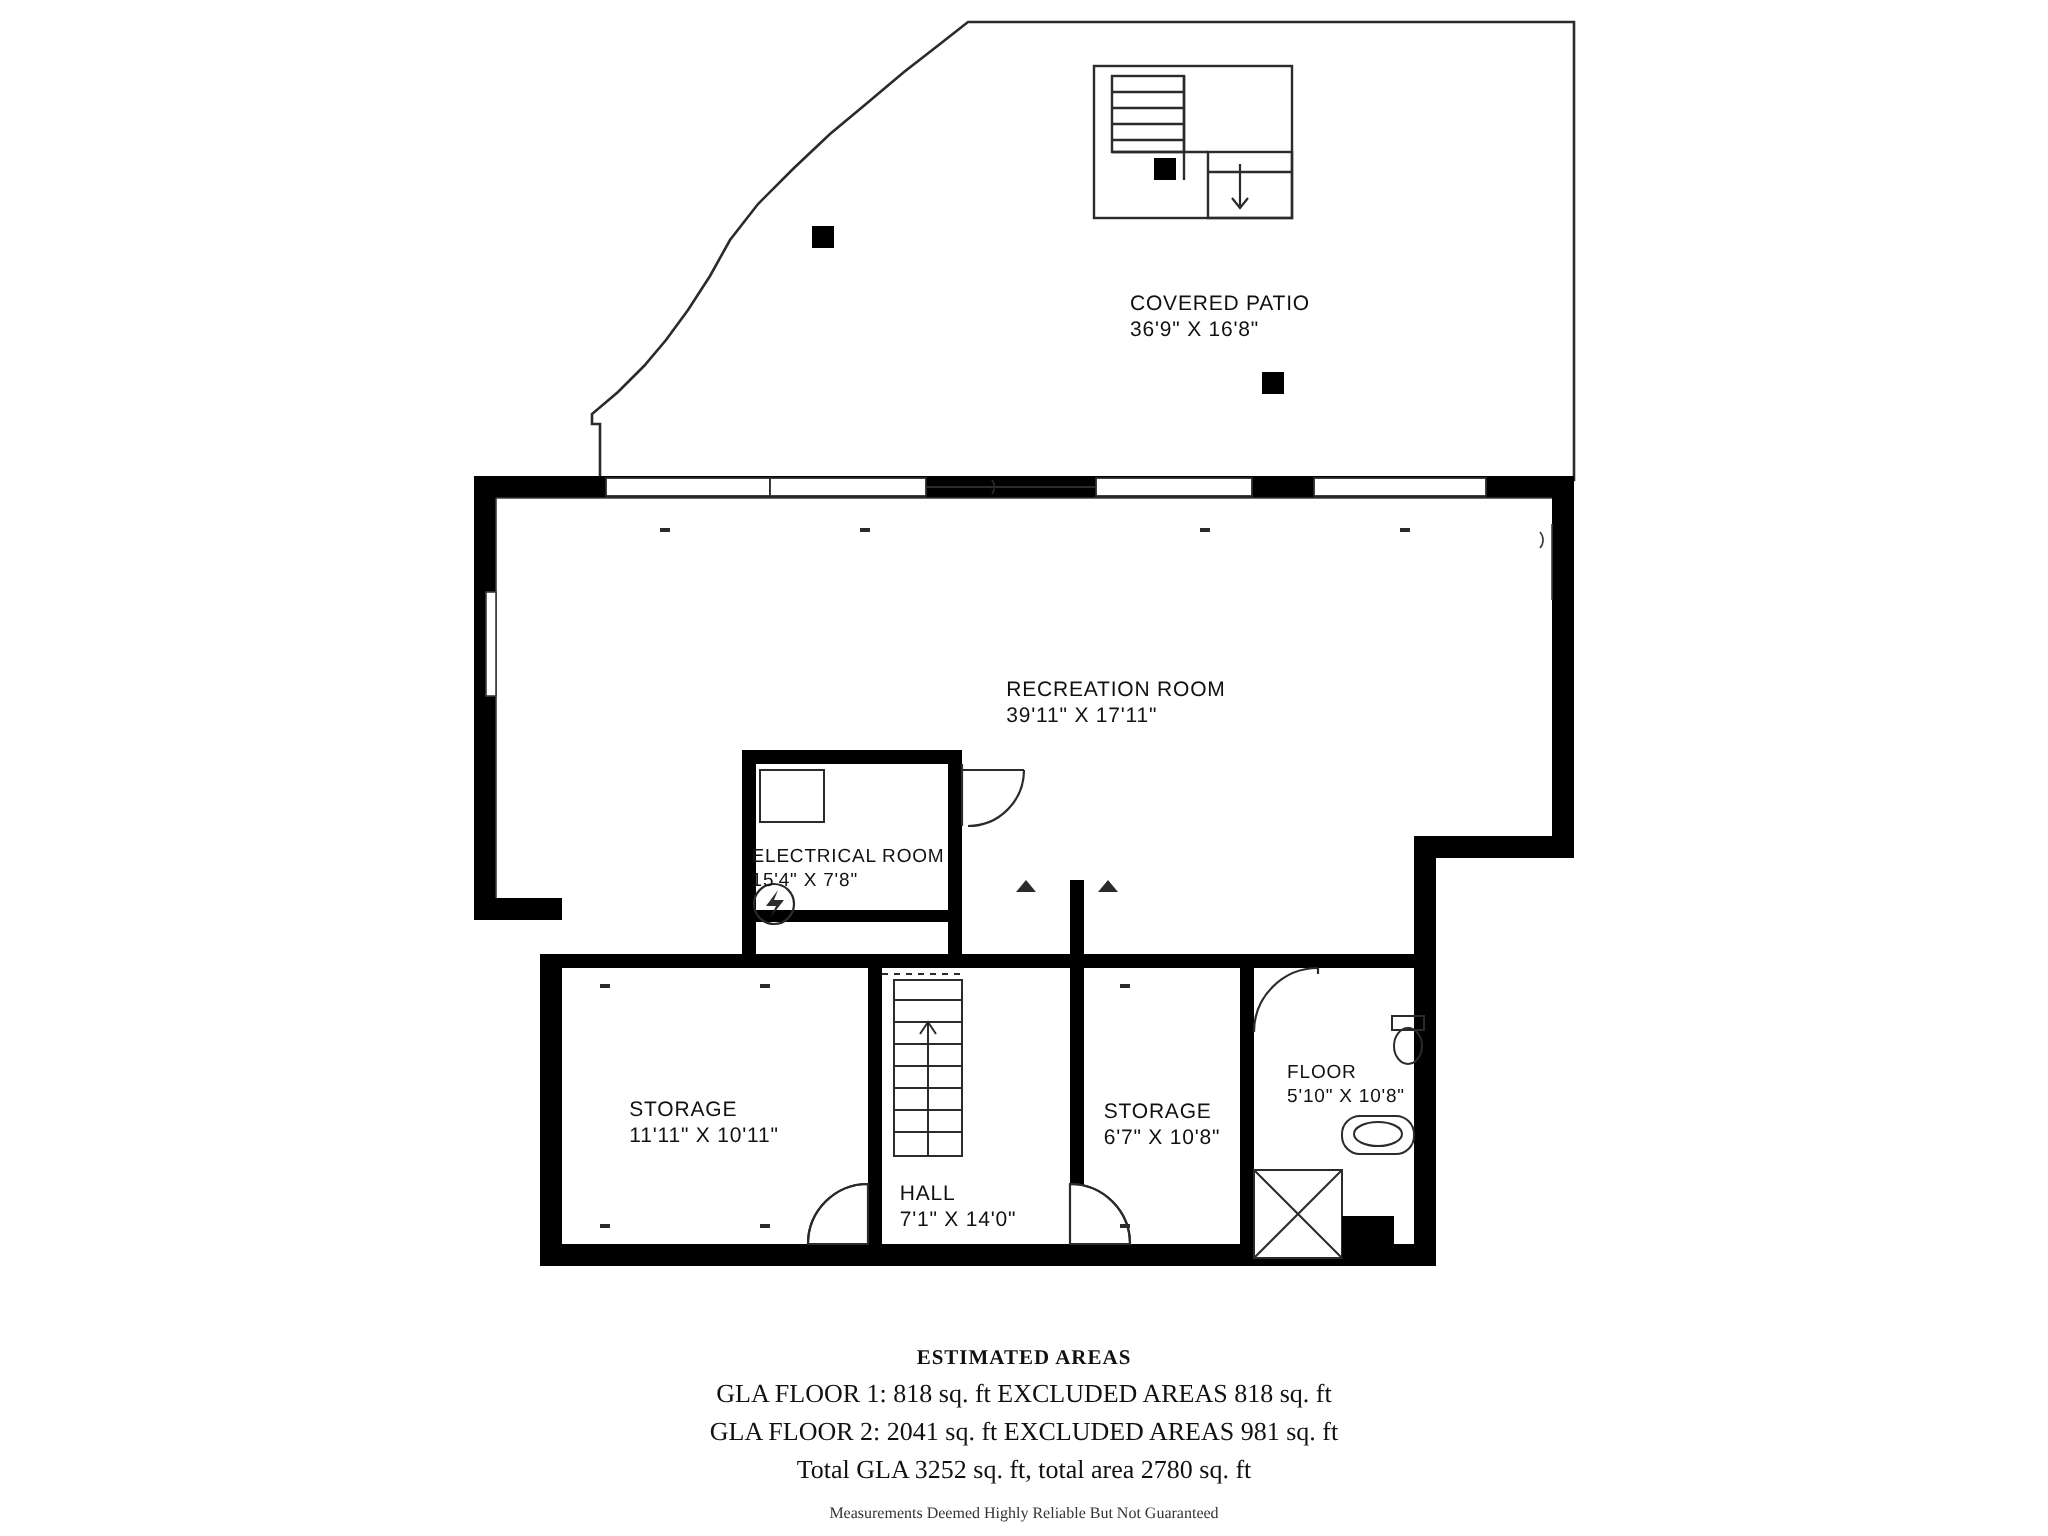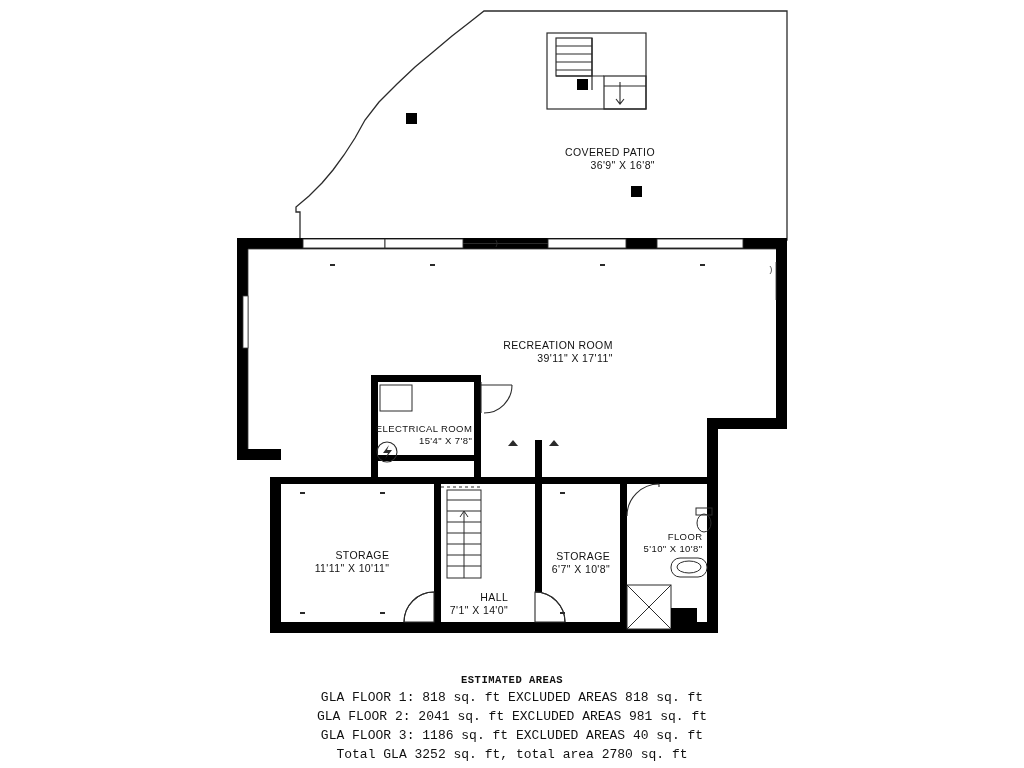--- a/index.html
+++ b/index.html
@@ -17,21 +17,21 @@
   }
   #floorplan {
     position: absolute;
     left: 0;
     top: 0;
     width: 1024px;
     height: 768px;
   }
   .room-label {
     position: absolute;
-    text-align: right;
+    text-align: left;
     font-family: "Liberation Sans", sans-serif;
     color: #111111;
     letter-spacing: 0.4px;
     line-height: 1.25;
     white-space: nowrap;
     transform: translateX(-50%);
   }
   .room-label .name {
     display: block;
     font-size: 10.5px;
@@ -42,21 +42,21 @@
   }
   .room-label.small .name,
   .room-label.small .dims {
     font-size: 9.5px;
   }
   .legend {
     position: absolute;
     left: 0;
     width: 1024px;
     text-align: center;
-    font-family: Liberation Mono, monospace;
+    font-family: Liberation Serif, serif;
     color: #111111;
   }
   .legend .legend-title {
     font-size: 10.5px;
     font-weight: bold;
     letter-spacing: 0.5px;
     margin-bottom: 3px;
   }
   .legend .legend-line {
     font-size: 13px;
@@ -248,15 +248,15 @@
 
 <div class="room-label" style="left:479px; top:591px;">
   <span class="name">HALL</span>
   <span class="dims">7'1" X 14'0"</span>
 </div>
 
 <div class="legend" style="top:674px;">
   <div class="legend-title">ESTIMATED AREAS</div>
   <div class="legend-line">GLA FLOOR 1: 818 sq. ft EXCLUDED AREAS 818 sq. ft</div>
   <div class="legend-line">GLA FLOOR 2: 2041 sq. ft EXCLUDED AREAS 981 sq. ft</div>
-  <div class="legend-line">GLA FLOOR 3: 1186 sq. ft EXCLUDED AREAS 40 sq. ft</div>
   <div class="legend-line">Total GLA 3252 sq. ft, total area 2780 sq. ft</div>
+  <div class="legend-note">Measurements Deemed Highly Reliable But Not Guaranteed</div>
 </div>
 
 </body></html>

